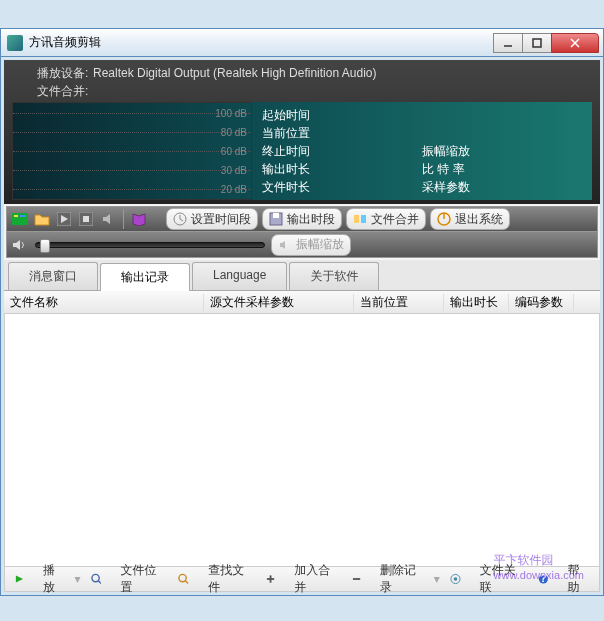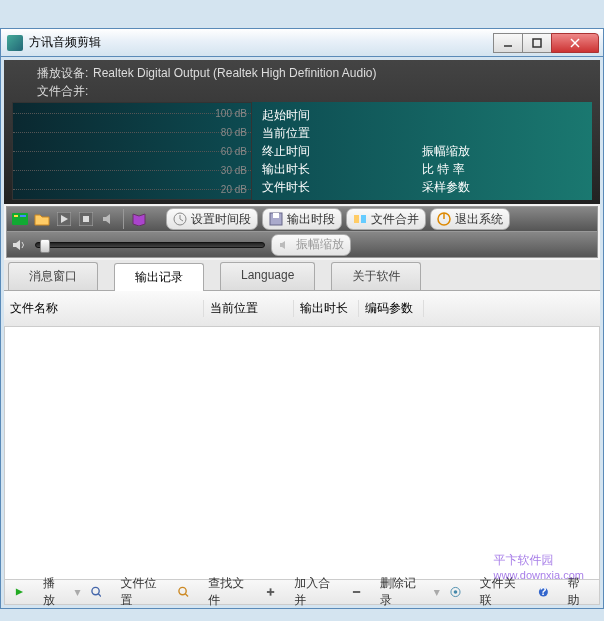--- a/index.html
+++ b/index.html
@@ -32,25 +32,25 @@
 .tb-ico { width: 18px; height: 18px; display: flex; align-items: center; justify-content: center; cursor: pointer; }
 .tb-sep { width: 1px; height: 20px; background: #999; margin: 0 2px; }
 .tb-btn { height: 22px; background: linear-gradient(#fafafa,#e4e4e4); border: 1px solid #aaa; border-radius: 7px; display: flex; align-items: center; padding: 0 6px; gap: 4px; cursor: pointer; color: #333; }
 .tb-btn .sm-ico { width: 14px; height: 14px; display: flex; align-items: center; justify-content: center; }
 
 .toolbar2 { background: linear-gradient(#888,#555); height: 26px; display: flex; align-items: center; padding: 0 4px; gap: 6px; border: 1px solid #999; border-top: none; }
 .vol-ico { color: #ddd; }
 .slider-track { flex: 0 0 230px; height: 6px; background: linear-gradient(#222,#444); border: 1px solid #111; border-radius: 3px; position: relative; }
 .slider-thumb { position: absolute; left: 4px; top: -4px; width: 10px; height: 14px; background: linear-gradient(#fff,#ccc); border: 1px solid #888; border-radius: 2px; }
 
-.tabs { display: flex; background: #e8e8e8; padding: 2px 4px 0; gap: 16px; border-bottom: 1px solid #aaa; }
+.tabs { display: flex; background: #e8e8e8; padding: 2px 4px 0; gap: 2px; border-bottom: 1px solid #aaa; }
 .tab { padding: 5px 20px; background: linear-gradient(#f0f0f0,#ddd); border: 1px solid #aaa; border-bottom: none; border-radius: 3px 3px 0 0; cursor: pointer; color: #444; }
 .tab.active { background: #fff; position: relative; top: 1px; color: #000; }
 
-.grid-head { display: flex; background: linear-gradient(#fafafa,#e8e8e8); border-bottom: 1px solid #ccc; height: 36px; align-items: center; }
+.grid-head { display: flex; background: linear-gradient(#fafafa,#e8e8e8); border-bottom: 1px solid #ccc; height: 23px; align-items: center; }
 .grid-head > div { padding: 0 6px; border-right: 1px solid #ddd; }
 .grid-body { background: #fff; height: 252px; border-left: 1px solid #ccc; border-right: 1px solid #ccc; }
 
 .bottom-bar { background: linear-gradient(#f8f8f8,#e8e8e8); border: 1px solid #ccc; height: 26px; display: flex; align-items: center; padding: 0 4px; gap: 2px; }
 .bb-btn { display: flex; align-items: center; gap: 19px; padding: 2px 6px; cursor: pointer; color: #333; border-radius: 2px; }
 .bb-sep { color: #aaa; margin: 0 2px; }
 
 .status { background: #f0f0f0; border-top: 1px solid #ccc; height: 20px; display: flex; align-items: center; }
 .status > div { padding: 0 8px; border-right: 1px solid #ccc; height: 100%; display: flex; align-items: center; }
 
@@ -222,20 +222,21 @@
 
   <div class="tabs">
     <div class="tab">消息窗口</div>
     <div class="tab active">输出记录</div>
     <div class="tab">Language</div>
     <div class="tab">关于软件</div>
   </div>
 
   <div class="grid-head">
     <div style="width:200px">文件名称</div>
+    <div style="width:150px">源文件采样参数</div>
     <div style="width:90px">当前位置</div>
     <div style="width:65px">输出时长</div>
     <div style="width:65px">编码参数</div>
   </div>
   <div class="grid-body"></div>
 
   <div class="bottom-bar">
     <div class="bb-btn">
         <svg width="10" height="10" viewBox="0 0 10 10">
           <path d="M1 1l8 4-8 4z" fill="#2a2"></path>

